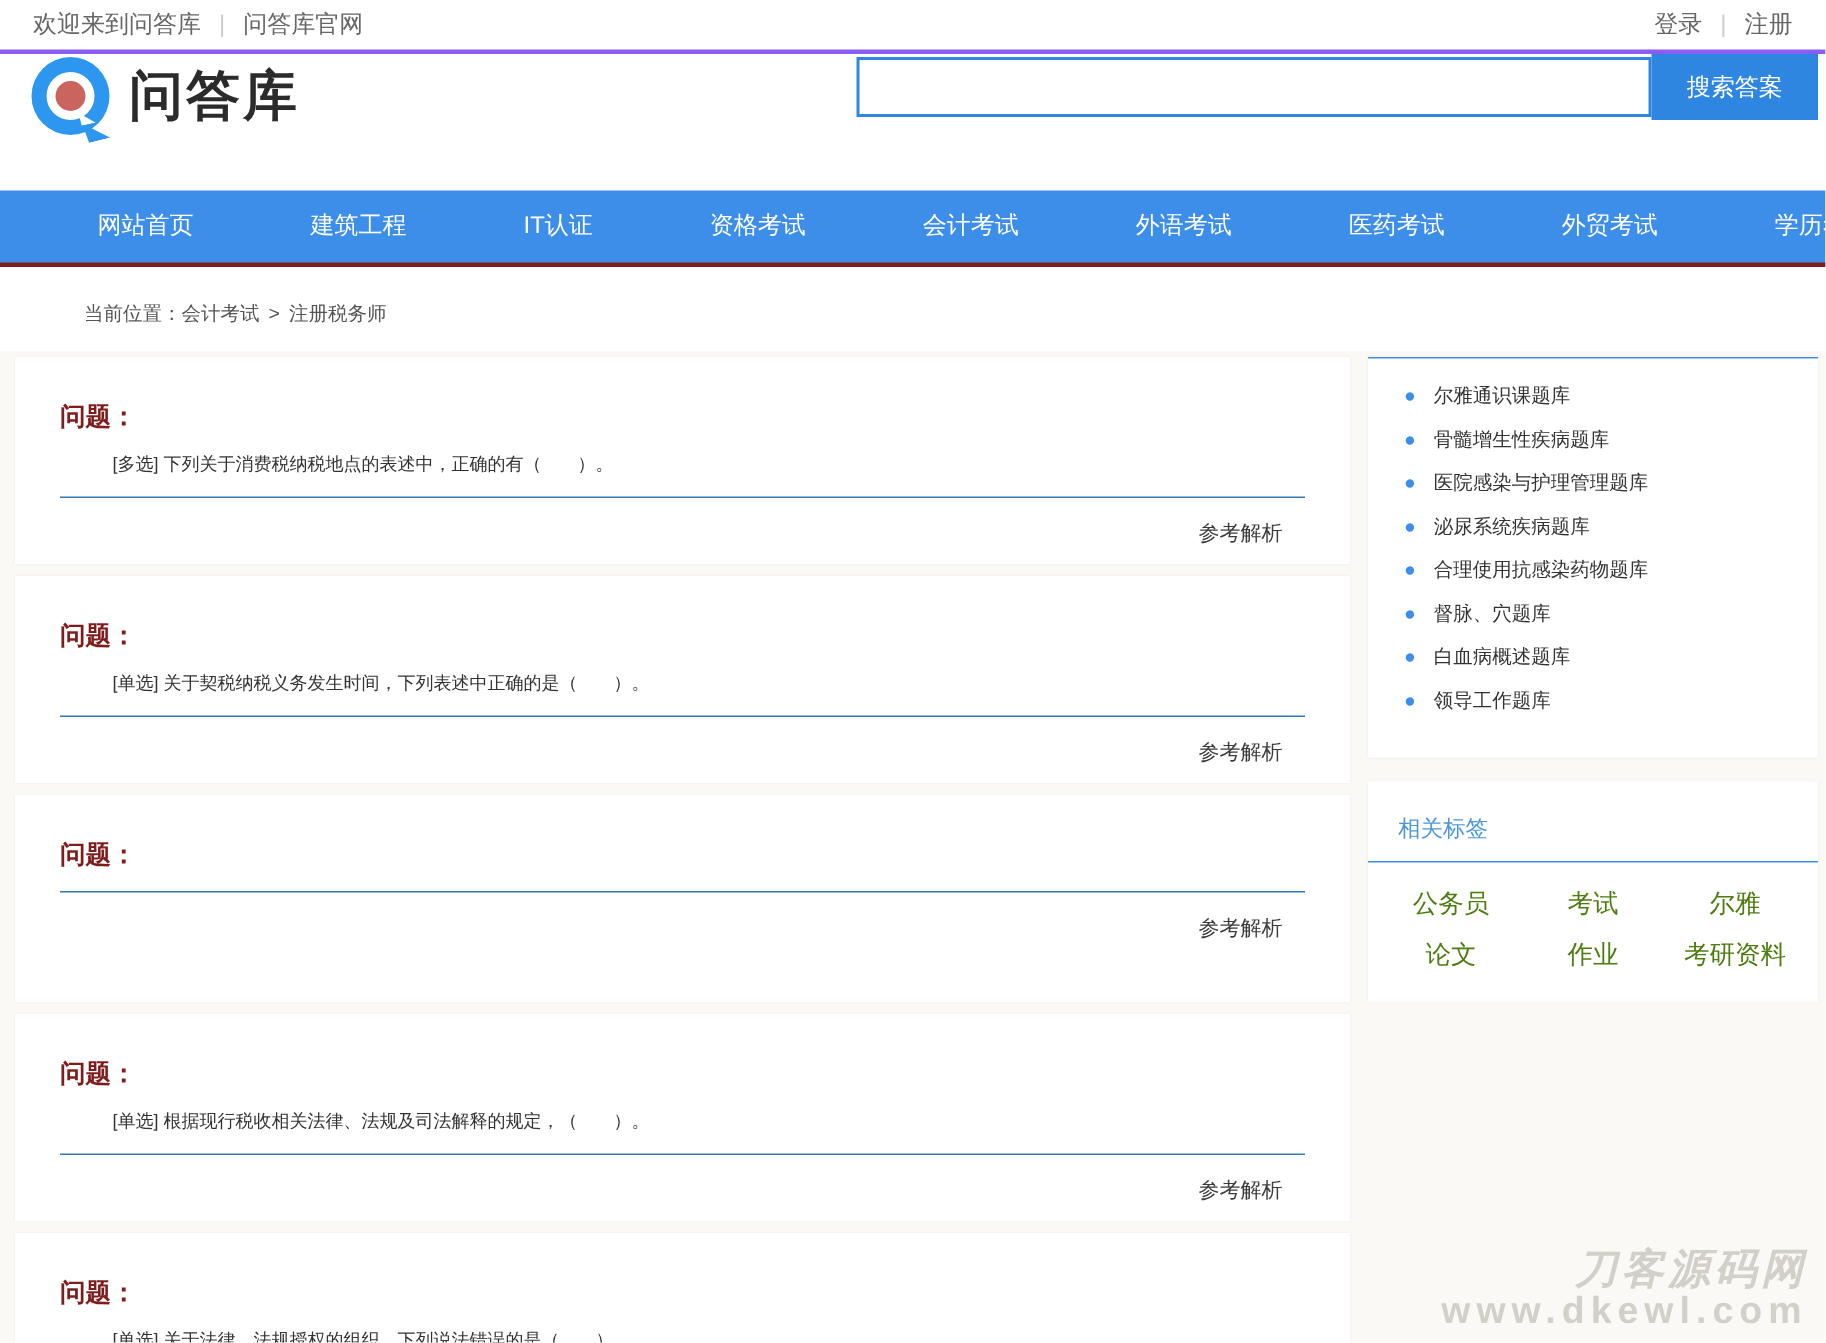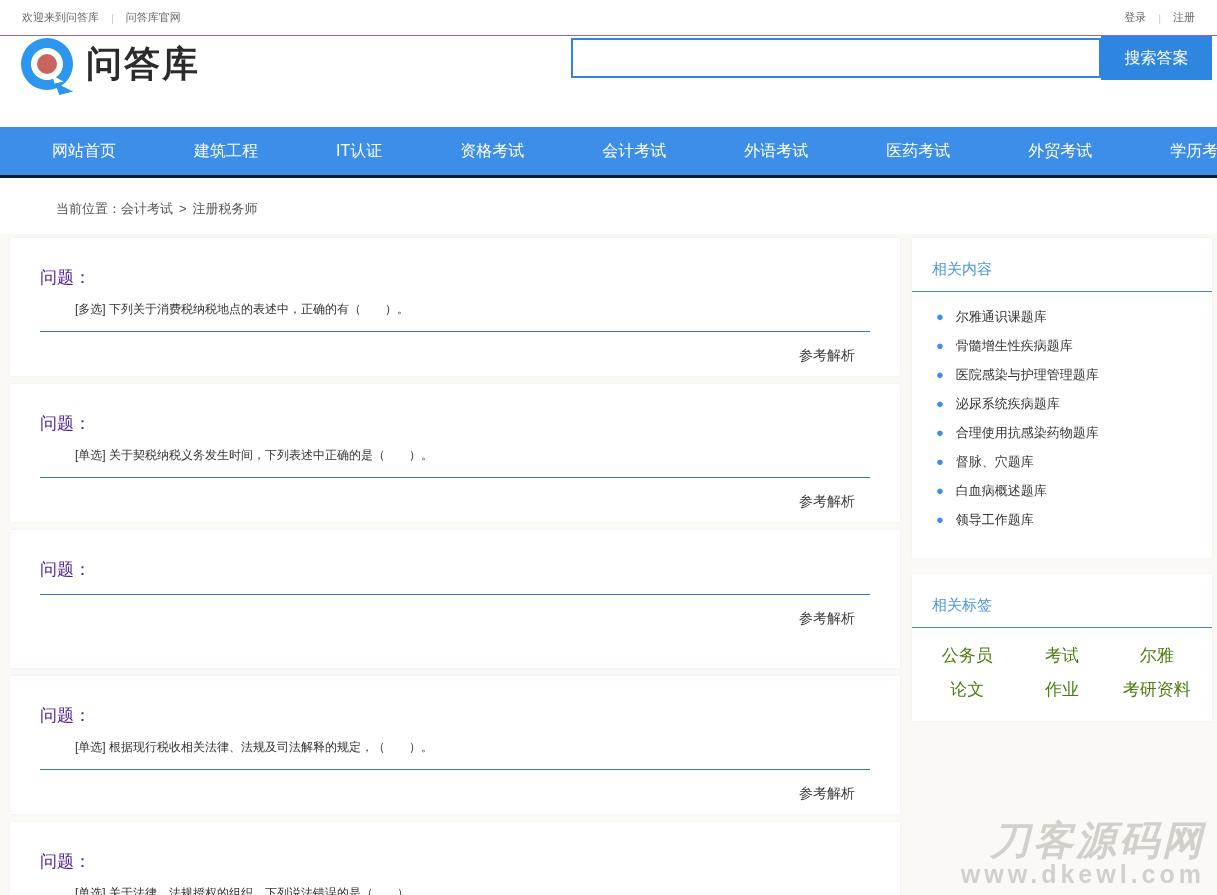--- a/index.html
+++ b/index.html
@@ -1,22 +1,22 @@
 <!DOCTYPE html>
 <html><head>
 <meta charset="utf-8">
 <style>
   * { margin:0; padding:0; box-sizing:border-box; }
   html,body { width:1217px; height:895px; overflow:hidden; background:#fff;
     font-family:"Liberation Sans","DejaVu Sans",sans-serif; }
   .page { position:relative; width:1217px; height:895px; background:#fff; }
 
   
-  .topbar { height:36px; background:#fff; border-bottom:1px solid #8b5cf6;
-    display:flex; align-items:center; padding:0 22px; font-size:11px; color:#666; }
+  .topbar { height:36px; background:#fff; border-bottom:3px solid #8b5cf6;
+    display:flex; align-items:center; padding:0 22px; font-size:16px; color:#666; }
   .topbar .sep { margin:0 12px; color:#ccc; }
   .topbar .spacer { flex:1; }
   .topbar a { color:#666; text-decoration:none; cursor:pointer; }
 
   
   .header { height:91px; display:flex; align-items:flex-start; padding:0 5px 0 20px; background:#fff; }
   .logo { display:flex; align-items:center; cursor:pointer; }
   .logo-icon { position:relative; width:56px; height:56px; margin-right:10px; }
   .bubble { position:absolute; left:1px; top:2px; width:52px; height:52px;
     background:#2d96ef; border-radius:50%; }
@@ -31,55 +31,55 @@
   .logo-text { font-size:36px; font-weight:bold; color:#2b2b2b; letter-spacing:2px; }
 
   .search-wrap { margin-left:auto; display:flex; align-items:center; }
   .search-input { width:530px; height:40px; border:2px solid #2f86e0; outline:none;
     font-size:15px; padding:0 12px; color:#333; background:#fff; }
   .search-btn { width:111px; height:44px; background:#2f86e0; color:#fff; border:none;
     font-size:16px; cursor:pointer; font-family:Liberation Sans, sans-serif; }
 
   
   .nav { height:51px; background:#3d8ee8; display:flex; align-items:center;
-    padding-left:28px; border-bottom:3px solid #0f172a; }
+    padding-left:41px; border-bottom:3px solid #7f1d1d; }
   .nav-item { color:#fff; font-size:16px; text-decoration:none; cursor:pointer;
     padding:0 24px; margin-right:30px; line-height:48px; white-space:nowrap; }
 
   
   .crumb-row { background:#fff; padding:22px 0 16px 56px; font-size:13px; color:#555; }
   .crumb-row a { color:#555; text-decoration:none; cursor:pointer; }
   .crumb-sep { margin:0 6px; }
 
   
   .content { display:flex; align-items:flex-start; padding:4px 5px 0 10px; background:#faf9f6; }
   .main-col { width:890px; }
   .card { background:#fff; height:138px; margin-bottom:8px;
     box-shadow:0 0 2px rgba(0,0,0,0.06); padding-top:28px; }
-  .q-label { font-size:17px; font-weight:normal; color:#4c1d95; margin-left:30px; }
+  .q-label { font-size:17px; font-weight:bold; color:#7f1d1d; margin-left:30px; }
   .q-text { font-size:12px; color:#333; margin:12px 30px 0 65px; cursor:pointer; }
   .q-divider { border-top:1px solid #3578b5; margin:13px 30px 0 30px; }
   .q-analysis { text-align:right; margin:15px 45px 0 0; font-size:14px; color:#3c3c3c; cursor:pointer; }
 
   
   .side-col { width:300px; margin-left:12px; }
   .panel { background:#fff; box-shadow:0 0 2px rgba(0,0,0,0.06); margin-bottom:16px; }
   .panel-head { padding:22px 20px 12px 20px; font-size:15px; color:#4a96d8; }
   .panel-rule { border-top:1px solid #3d8ee8; }
   .rc-list { list-style:none; padding:16px 10px 18px 24px; }
   .rc-list li { font-size:13px; color:#333; margin-bottom:11px; cursor:pointer; white-space:nowrap; }
   .rc-list li .dot { color:#3d8ee8; font-size:13px; margin-right:12px; }
   .tag-grid { display:grid; grid-template-columns:1fr 1fr 1fr; row-gap:11px;
     padding:16px 8px 20px 8px; text-align:center; }
   .tag { font-size:17px; color:#4d7c0f; cursor:pointer; }
 
   
   .watermark { position:absolute; right:12px; bottom:6px; text-align:right;
     color:#d3d0ca; pointer-events:none; }
-  .wm-cn { font-size:40px; font-weight:bold; font-style:italic; letter-spacing:3px; line-height:1.0; }
+  .wm-cn { font-size:28px; font-weight:bold; font-style:italic; letter-spacing:3px; line-height:1.0; }
   .wm-url { font-size:25px; font-weight:bold; letter-spacing:4px; line-height:1.15; }
 </style>
 </head>
 <body>
 
 <div class="page">
 
   <div class="topbar">
     <span>欢迎来到问答库</span>
     <span class="sep">|</span>
@@ -158,21 +158,20 @@
         <div class="q-label">问题：</div>
         <div class="q-text">[单选] 关于法律、法规授权的组织，下列说法错误的是（　　）。</div>
 
       </div>
 
     </div>
 
     <div class="side-col">
 
       <div class="panel">
-        <div class="panel-head">相关内容</div>
         <div class="panel-rule"></div>
         <ul class="rc-list">
           <li><span class="dot">●</span><span>尔雅通识课题库</span></li>
           <li><span class="dot">●</span><span>骨髓增生性疾病题库</span></li>
           <li><span class="dot">●</span><span>医院感染与护理管理题库</span></li>
           <li><span class="dot">●</span><span>泌尿系统疾病题库</span></li>
           <li><span class="dot">●</span><span>合理使用抗感染药物题库</span></li>
           <li><span class="dot">●</span><span>督脉、穴题库</span></li>
           <li><span class="dot">●</span><span>白血病概述题库</span></li>
           <li><span class="dot">●</span><span>领导工作题库</span></li>

